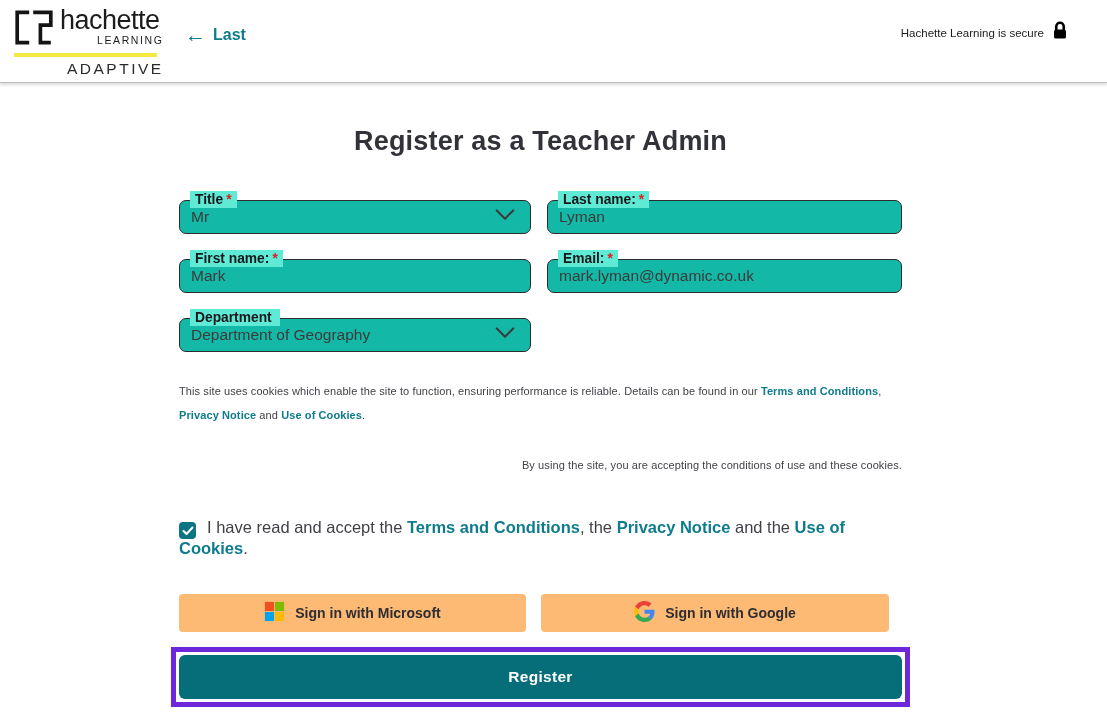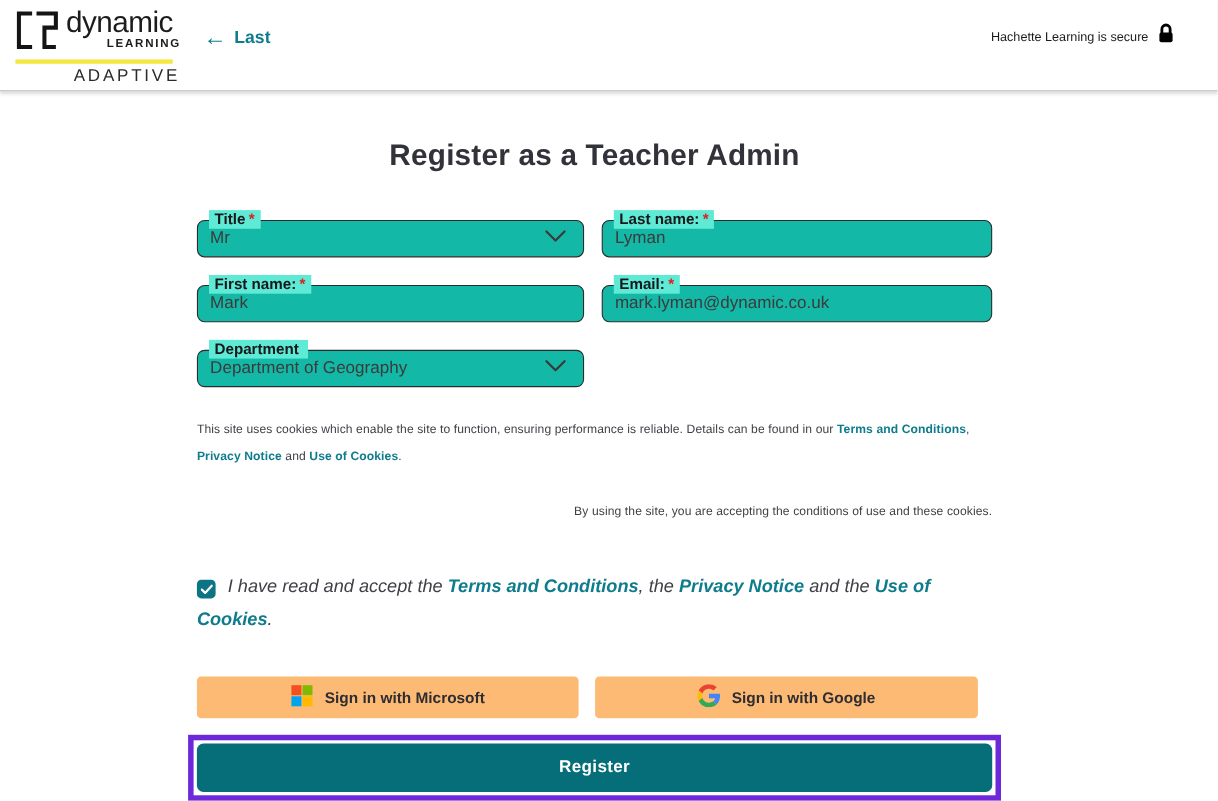--- a/index.html
+++ b/index.html
@@ -7,21 +7,21 @@
     font-family: "Liberation Sans", sans-serif; }
 
   
   .header { position: relative; height: 83px; background: #fff;
     border-bottom: 1px solid #bfbfbf; box-shadow: 0 2px 3px rgba(0,0,0,.14); }
   .logo { position: absolute; left: 14px; top: 7px; width: 144px; }
   .logo-row { display: flex; align-items: flex-start; }
   .logo-mark { flex: 0 0 auto; margin-top: 2px; }
   .logo-text { margin-left: 6px; line-height: 1; }
   .logo-brand { font-size: 27px; font-weight: 500; color: #1c1c1c; letter-spacing: -0.5px; display: block; }
-  .logo-sub { font-size: 10.5px; font-weight: 700; color: #1c1c1c; letter-spacing: 1.6px; display: block; margin-top: 1px; padding-left: 37px; }
+  .logo-sub { font-size: 10.5px; font-weight: 400; color: #1c1c1c; letter-spacing: 1.6px; display: block; margin-top: 1px; padding-left: 37px; }
   .logo-bar { height: 4px; background: #f5e843; margin-top: 3px; width: 143px; }
   .logo-product { font-size: 15.5px; color: #2b2b2b; letter-spacing: 2.5px; margin: 3px 0 0 53px; }
 
   .back-link { position: absolute; left: 185px; top: 24px; display: flex; align-items: center;
     color: #0e7c8c; cursor: pointer; }
   .back-arrow { font-size: 21px; line-height: 1; margin-right: 7px; }
   .back-label { font-size: 16px; font-weight: 700; }
 
   .secure { position: absolute; right: 38px; top: 21px; display: flex; align-items: center; }
   .secure-text { font-size: 11.5px; color: #1b1b1b; margin-right: 7px; }
@@ -42,21 +42,21 @@
   .field input { border: none; outline: none; width: 100%; font-family: "Liberation Sans", sans-serif;
     font-size: 15.5px; color: #3b3b3b; background: transparent; }
   .select-value { flex: 1; font-size: 15.5px; color: #3b3b3b; }
   .chevron { flex: 0 0 auto; margin-right: 3px; }
 
   .para { font-size: 11px; color: #3f3f46; line-height: 23.5px; letter-spacing: 0.1px; }
   .cookie-para { margin-top: 28px; }
   .using-para { margin-top: 27px; text-align: right; }
   .tlink { color: #0e7c8c; font-weight: 700; cursor: pointer; }
 
-  .consent-para { margin-top: 40px; font-size: 16.5px; color: #3f3f46; line-height: 30px; font-style: italic; }
+  .consent-para { margin-top: 40px; font-size: 16.5px; color: #3f3f46; line-height: 18px; }
   .cb { display: inline-flex; width: 17px; height: 17px; background: #0d7483; border-radius: 4px;
     align-items: center; justify-content: center; vertical-align: -3px; margin-right: 11px; cursor: pointer; }
 
   .sso-row { display: flex; margin-top: 37px; gap: 15px; }
   .sso-btn { height: 38px; background: #fdba74; border: none; border-radius: 4px; cursor: pointer;
     display: flex; align-items: center; justify-content: center; gap: 10px;
     font-family: "Liberation Sans", sans-serif; }
   .sso-btn.ms { width: 347px; }
   .sso-btn.gg { width: 348px; }
   .sso-label { font-size: 14px; font-weight: 700; color: #2d2d33; }
@@ -72,21 +72,21 @@
 <div class="header">
   <div class="logo">
     <div class="logo-row">
       <span class="logo-mark">
         <svg width="40" height="37" viewBox="0 0 50 46">
           <path d="M19 4 H4 V42 H19" fill="none" stroke="#141414" stroke-width="4.6"></path>
           <path d="M24 4 H46 V20 H33 V42 H46" fill="none" stroke="#141414" stroke-width="4.6"></path>
         </svg>
       </span>
       <span class="logo-text">
-        <span class="logo-brand">dynamic</span>
+        <span class="logo-brand">hachette</span>
         <span class="logo-sub">LEARNING</span>
       </span>
     </div>
     <div class="logo-bar"></div>
     <div class="logo-product">ADAPTIVE</div>
   </div>
 
   <div class="back-link">
     <span class="back-arrow">←</span>
     <span class="back-label">Last</span>

